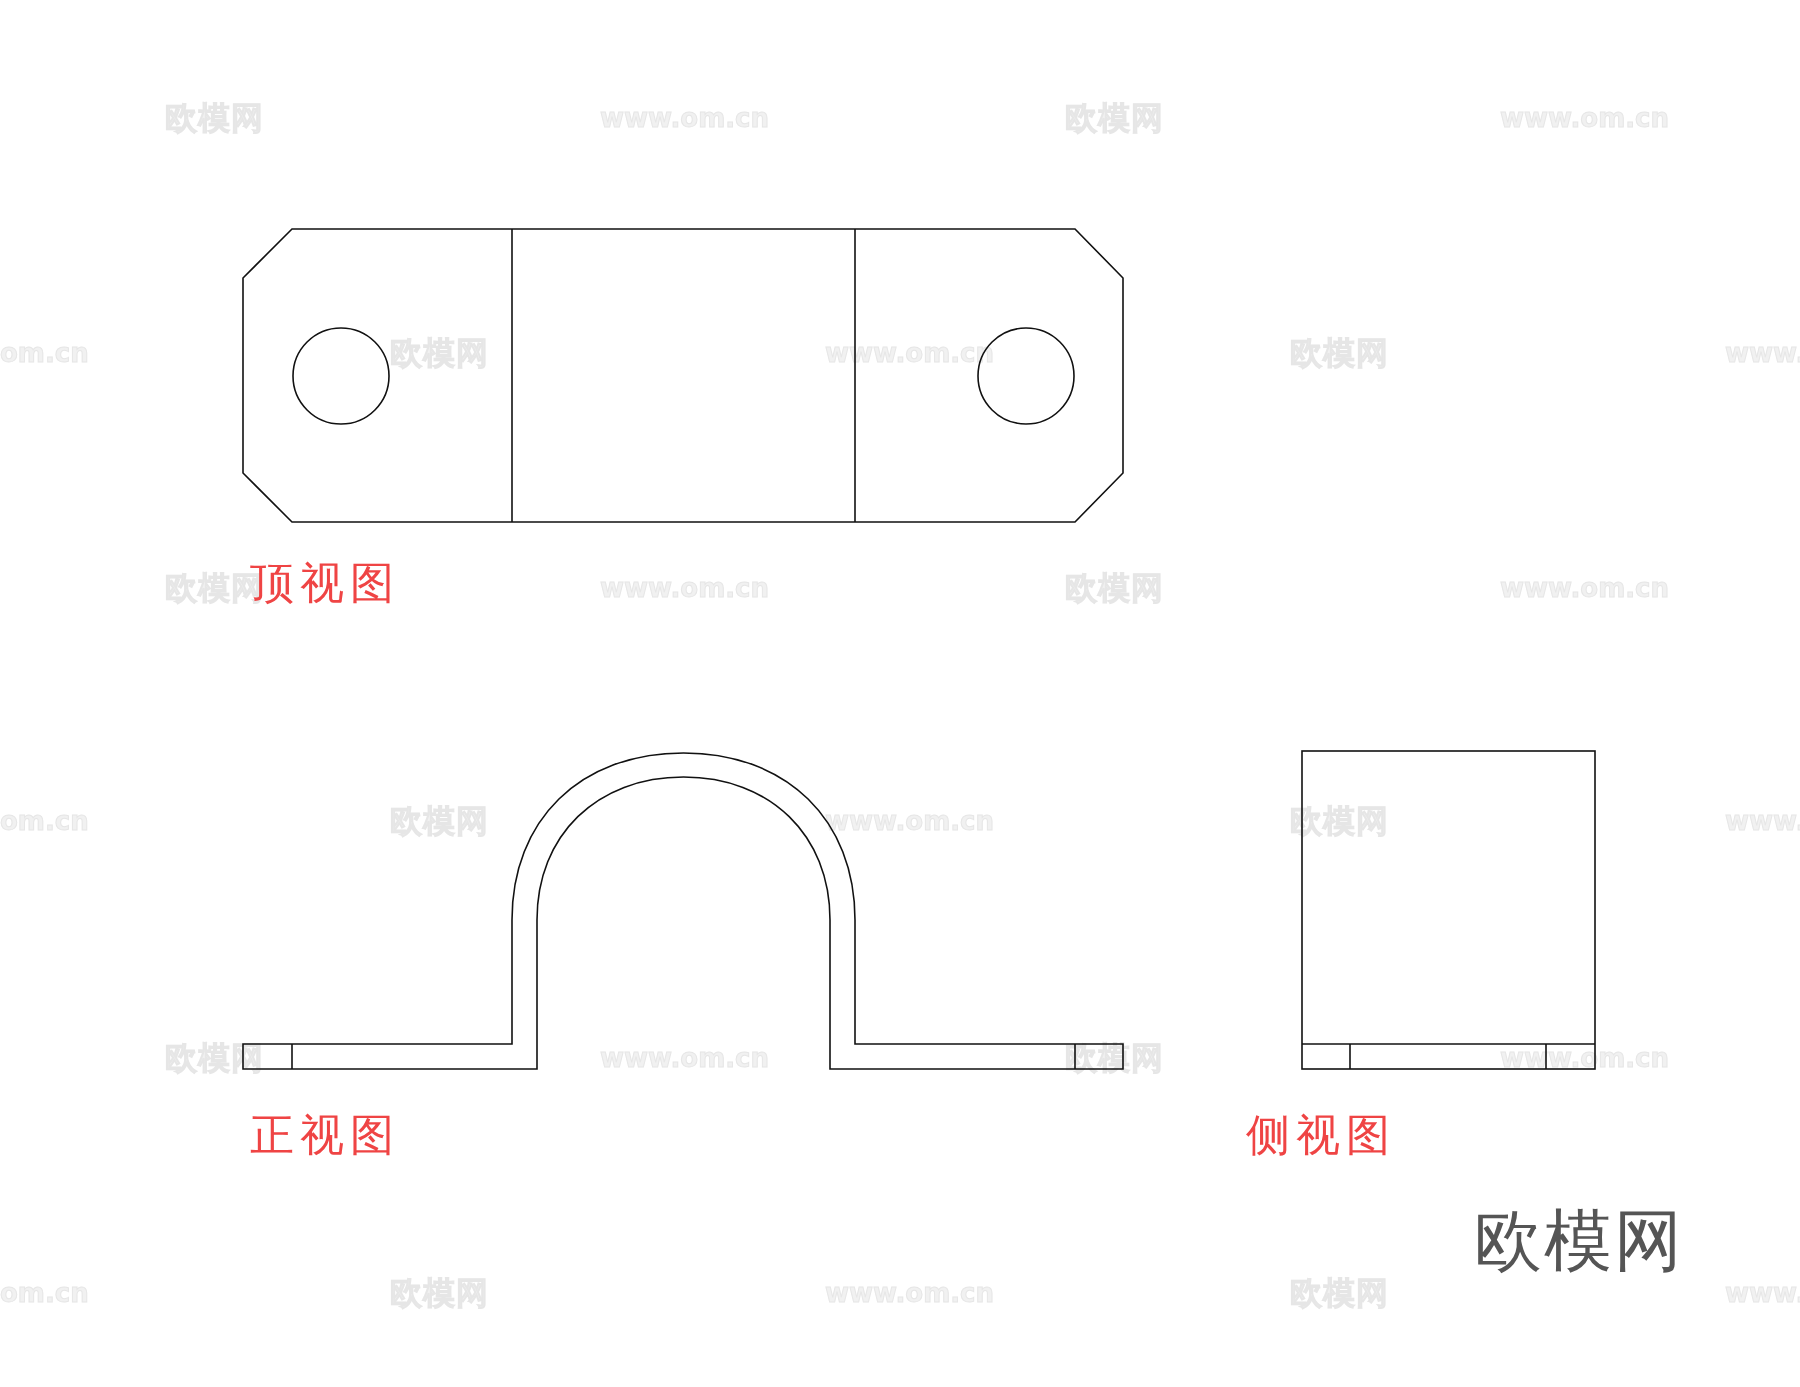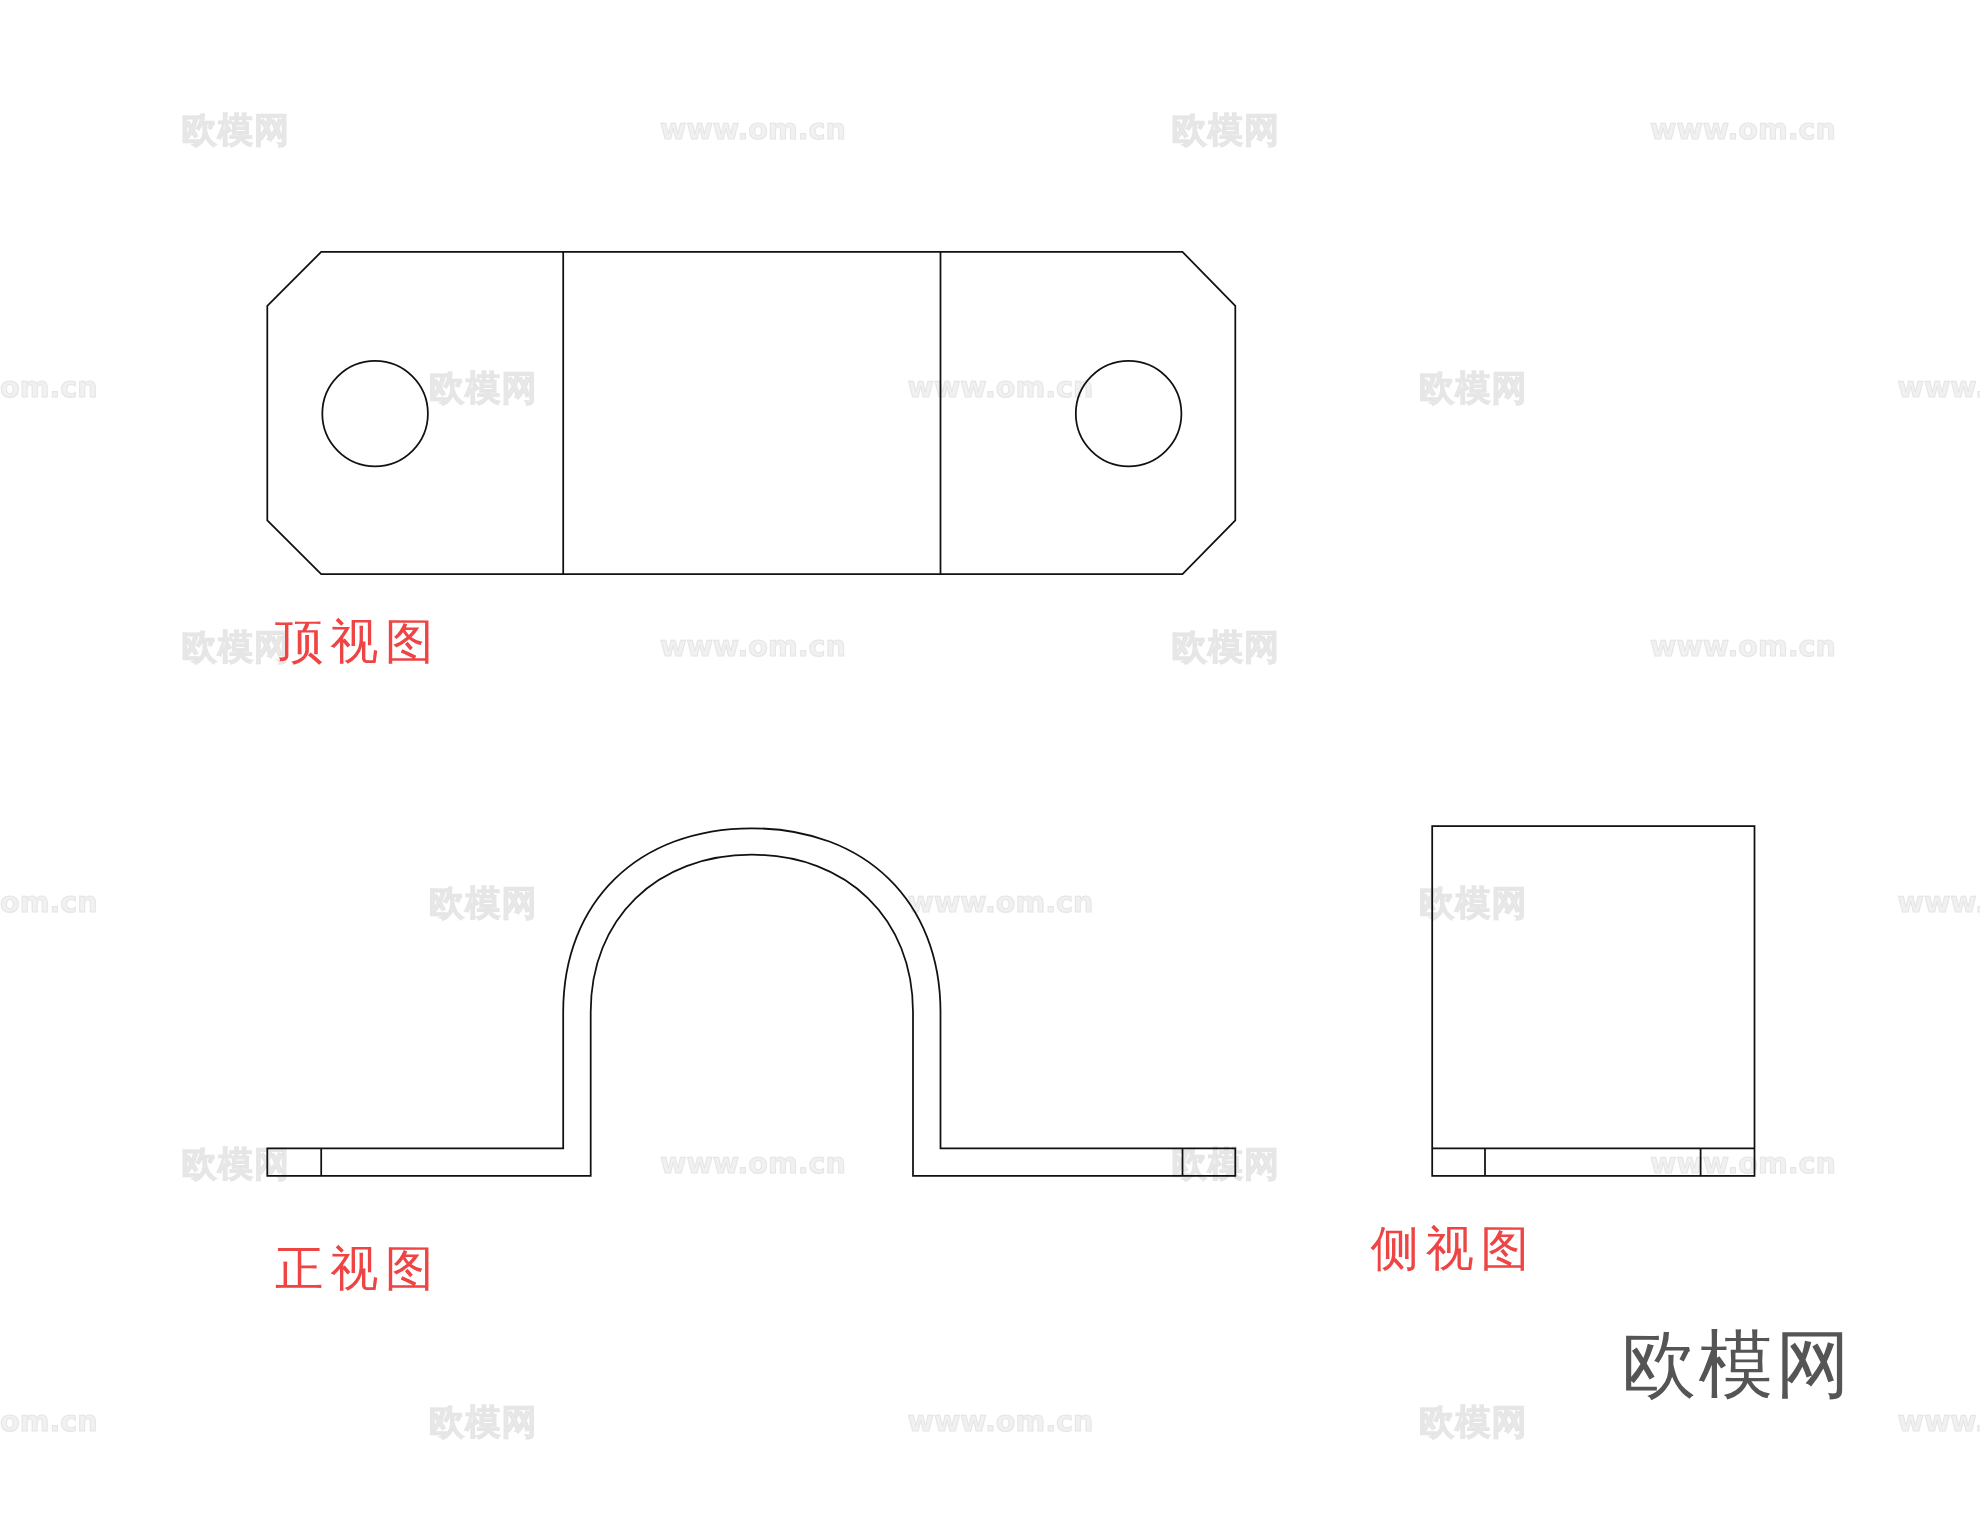--- a/index.html
+++ b/index.html
@@ -77,17 +77,17 @@
       <g>
         <rect x="1302" y="751" width="293" height="318"></rect>
         <line x1="1302" y1="1044" x2="1595" y2="1044"></line>
         <line x1="1350" y1="1044" x2="1350" y2="1069"></line>
         <line x1="1546" y1="1044" x2="1546" y2="1069"></line>
       </g>
     </g>
   </svg>
 
   <div class="label" style="left:250px;top:554px;">顶视图</div>
-  <div class="label" style="left:250px;top:1106px;margin-top:18px;">正视图</div>
+  <div class="label" style="left:250px;top:1106px;">正视图</div>
   <div class="label" style="left:1246px;top:1106px;">侧视图</div>
 
   <div class="logo">欧模网</div>
 </div>
 
 </body></html>

